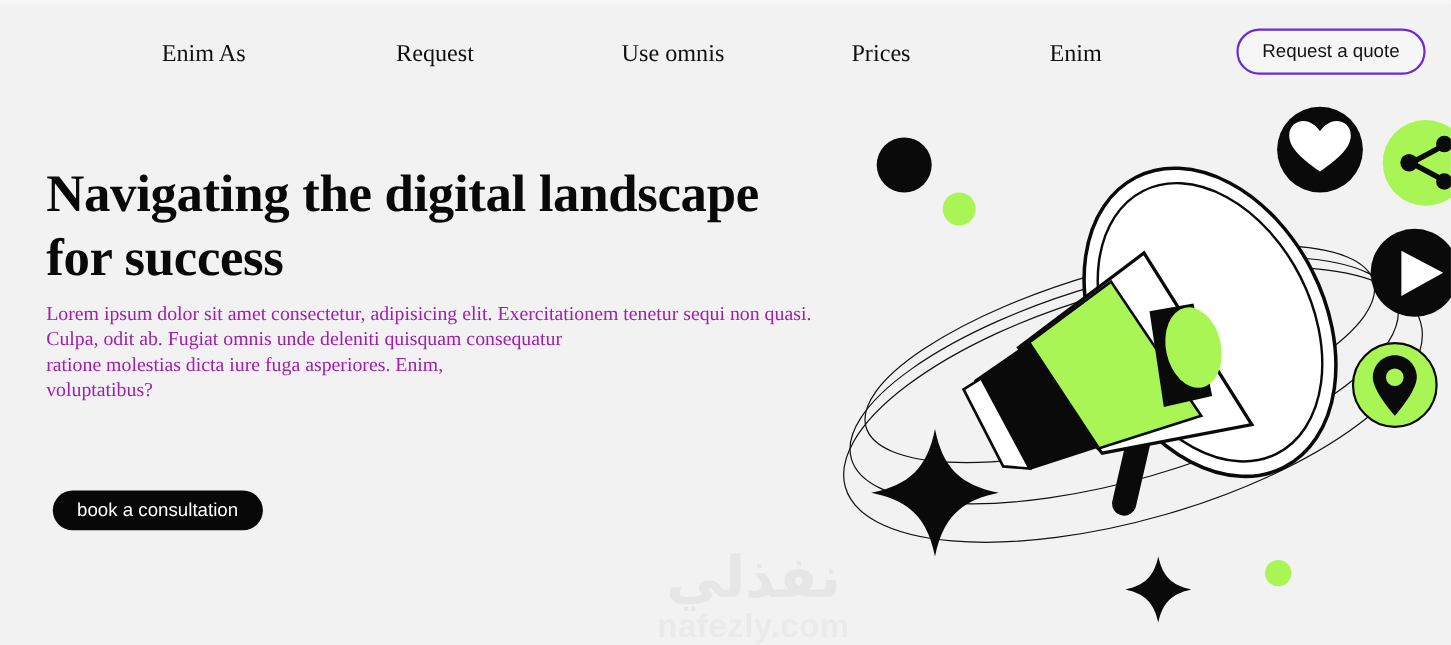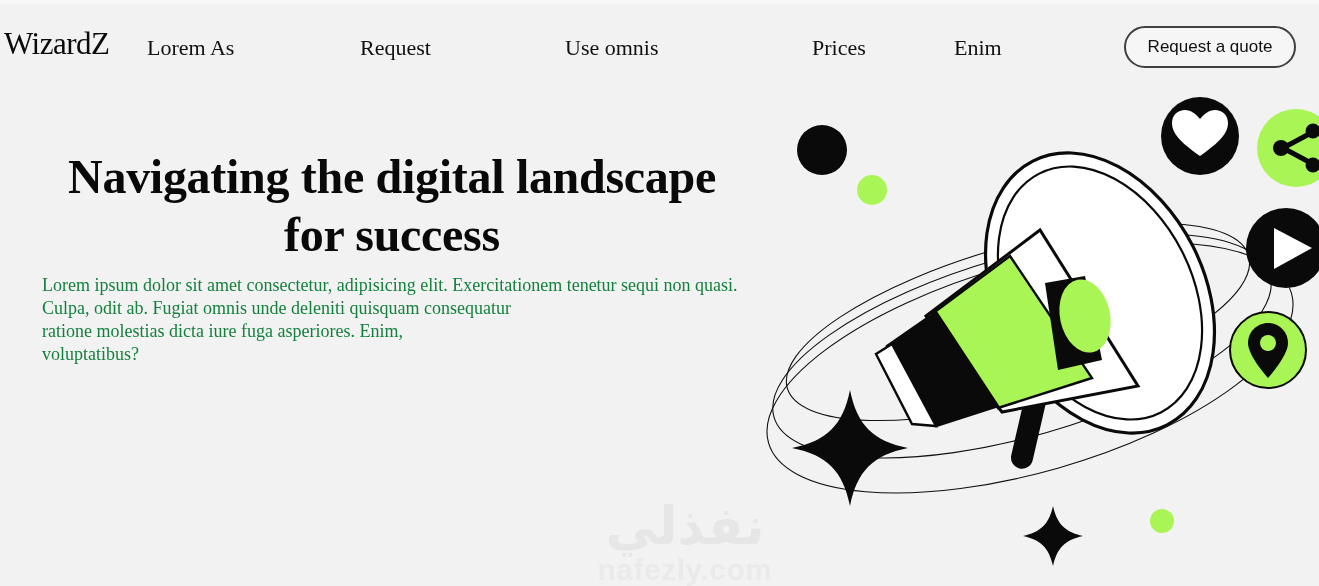--- a/index.html
+++ b/index.html
@@ -26,46 +26,46 @@
   }
   .nav-link {
     position:absolute; top:35px;
     font-family:"Liberation Serif", serif;
     font-size:22px; color:#101010; white-space:nowrap;
     cursor:pointer;
   }
   #nav-about    { left:147px; }
   #nav-services { left:360px; }
   #nav-usecase  { left:565px; }
-  #nav-prices   { left:812px; }
+  #nav-prices   { left:774px; }
   #nav-biog     { left:954px; }
 
   #quote-button {
     position:absolute; left:1124px; top:26px;
     width:172px; height:42px;
-    border:2px solid #404040; border-radius:22px;
+    border:2px solid #6d28d9; border-radius:22px;
     background:#f6f6f6;
     display:flex; align-items:center; justify-content:center;
     font-family:"Liberation Sans", sans-serif;
     font-size:17px; color:#111; cursor:pointer;
     white-space:nowrap;
   }
 
   
   #hero-text { position:absolute; left:42px; top:148px; width:700px; }
   #hero-heading {
     font-family:"Liberation Serif", serif;
     font-weight:700; font-size:48px; line-height:58px;
-    color:#090909; letter-spacing:-0.3px;text-align:center;
+    color:#090909; letter-spacing:-0.3px;
   }
   #hero-paragraph {
     margin-top:10px;
     font-family:"Liberation Serif", serif;
     font-size:18px; line-height:23px;
-    color:#15803d;
+    color:#a21caf;
     white-space:pre-line;
   }
   #consult-button {
     position:absolute; left:6px; top:298px;
     height:36px; padding:0 22px;
     background:#080808; border-radius:20px;
     display:inline-flex; align-items:center; justify-content:center;
     font-family:"Liberation Sans", sans-serif;
     font-size:17px; color:#ffffff; cursor:pointer;
     white-space:nowrap;
@@ -95,37 +95,37 @@
     line-height:32px; letter-spacing:0.5px;
   }
 </style>
 </head>
 <body>
 
 <div id="top-strip"></div>
 
 <nav id="navbar">
 
-  <div id="brand-logo">WizardZ</div>
 
-  <a class="nav-link" id="nav-about">Lorem As</a>
+  <a class="nav-link" id="nav-about">Enim As</a>
   <a class="nav-link" id="nav-services">Request</a>
   <a class="nav-link" id="nav-usecase">Use omnis</a>
   <a class="nav-link" id="nav-prices">Prices</a>
   <a class="nav-link" id="nav-biog">Enim</a>
 
   <div id="quote-button">Request a quote</div>
 </nav>
 
 <section id="hero-text">
   <h1 id="hero-heading">Navigating the digital landscape for success</h1>
   <p id="hero-paragraph">Lorem ipsum dolor sit amet consectetur, adipisicing elit. Exercitationem tenetur sequi non quasi.
 Culpa, odit ab. Fugiat omnis unde deleniti quisquam consequatur
 ratione molestias dicta iure fuga asperiores. Enim,
 voluptatibus?</p>
+  <div id="consult-button">book a consultation</div>
 </section>
 
 <div id="hero-illustration">
   <svg width="580" height="508" viewBox="0 0 580 508" xmlns="http://www.w3.org/2000/svg">
 
     <g fill="none" stroke="#111" stroke-width="1.1">
       <ellipse cx="290" cy="290" rx="272" ry="104" transform="rotate(-16 290 290)"></ellipse>
       <ellipse cx="282" cy="268" rx="258" ry="90" transform="rotate(-16 282 268)"></ellipse>
       <ellipse cx="278" cy="244" rx="240" ry="76" transform="rotate(-16 278 244)"></ellipse>
     </g>

